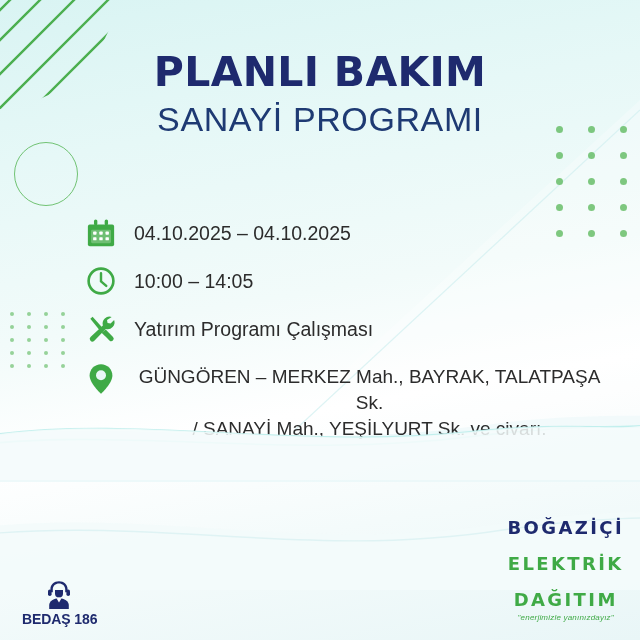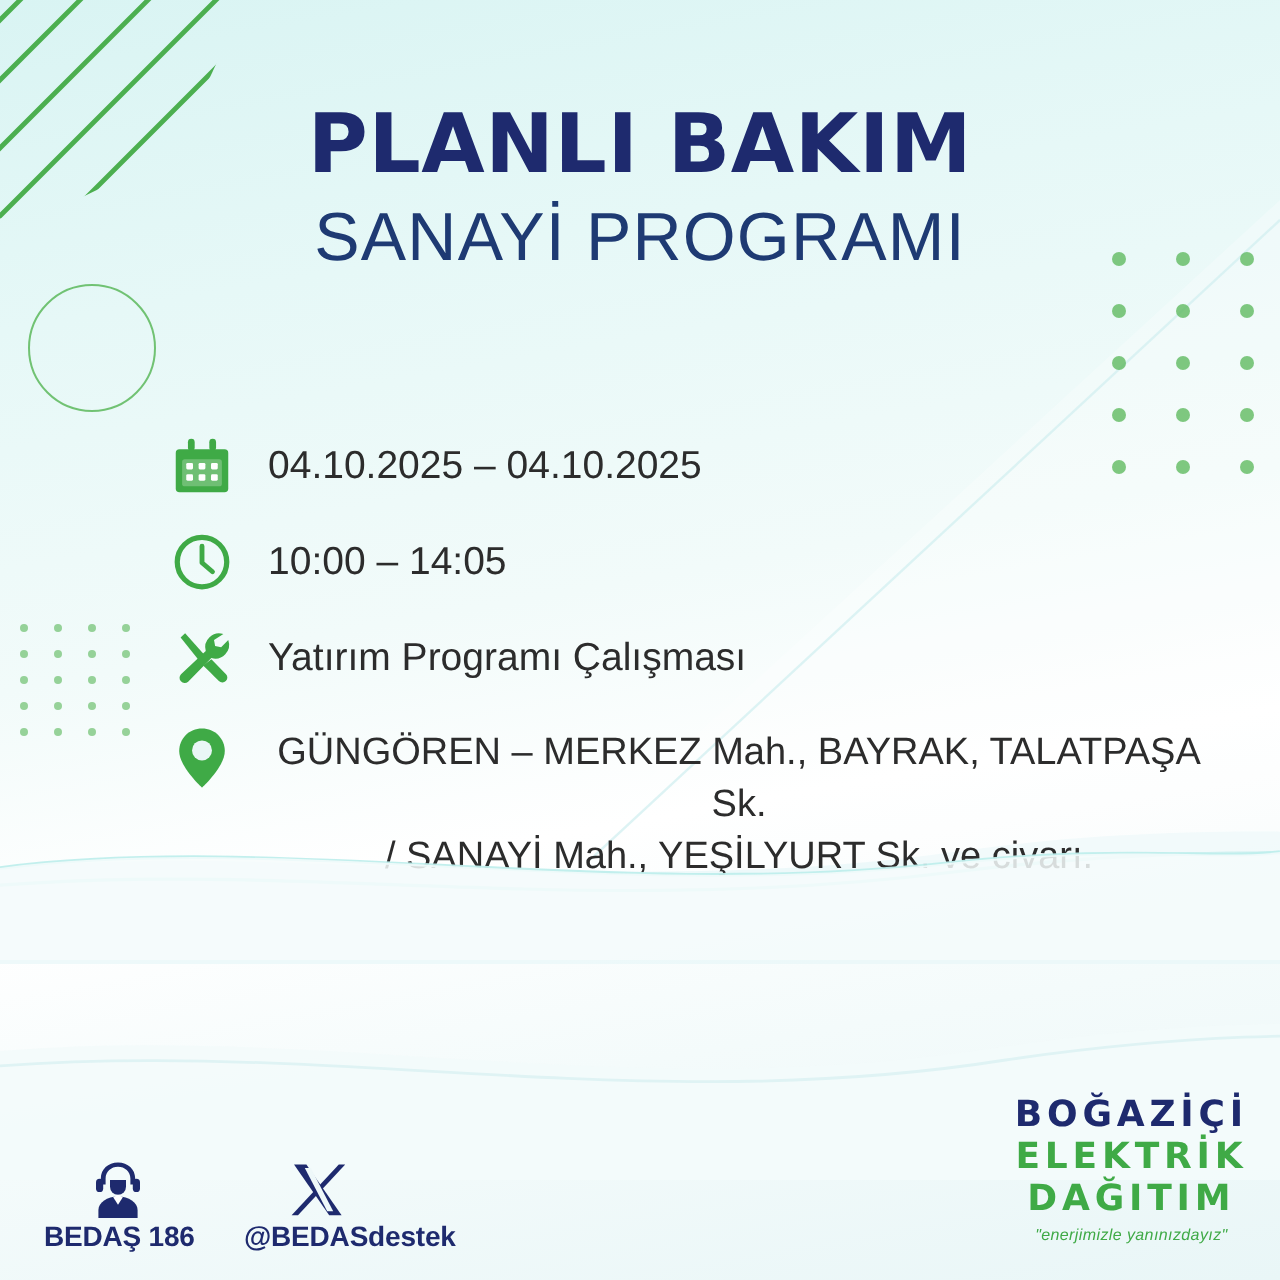--- a/index.html
+++ b/index.html
@@ -183,21 +183,21 @@
     text-align: center;
     line-height: 1;
   }
   .brand-line {
     font-family: "DejaVu Sans", sans-serif;
     font-weight: 700;
     font-size: 18px;
     letter-spacing: 2.4px;
   }
   .brand-l1 { color: #1e2a6e; }
-  .brand-l2, .brand-l3 { color: #3faa46; margin-top: 3px; }
+  .brand-l2, .brand-l3 { color: #3faa46; margin-top: 18px; }
   .brand-tag {
     margin-top: 5px;
     font-family: "Liberation Sans", sans-serif;
     font-style: italic;
     font-size: 8px;
     color: #3faa46;
     letter-spacing: .2px;
   }
 </style>
 </head>
@@ -372,30 +372,20 @@
               <path d="M13.0 12.0 h8.0 v3.4 a4.0 4.0 0 0 1-8.0 0 Z"></path>
               <path d="M17 20.2 c-5.4 0-9.8 3.0-9.8 6.8 V31 h19.6 v-4.0 c0-3.8-4.4-6.8-9.8-6.8 Z"></path>
             </g>
             <path d="M14.6 20.6 L17 24.4 L19.4 20.6 L17 19.4 Z" fill="#ffffff"></path>
           </svg>
         </span>
         <span class="caption">BEDAŞ 186</span>
       </div>
 
 
-      <div class="contact">
-        <span class="glyph">
-          <svg width="30" height="30" viewBox="0 0 30 30" aria-hidden="true">
-            <path d="M3.0 2.2 h6.2 L26.8 27.6 h-6.2 Z" fill="#1e2a6e"></path>
-            <path d="M25.4 2.2 h3.2 L5.0 27.6 H1.8 Z" fill="#1e2a6e"></path>
-            <path d="M8.4 4.0 h3.0 L22.6 25.6 h-3.0 Z" fill="#eef8f9"></path>
-          </svg>
-        </span>
-        <span class="caption">@BEDASdestek</span>
-      </div>
     </div>
 
     <div class="brand">
       <div class="brand-line brand-l1">BOĞAZİÇİ</div>
       <div class="brand-line brand-l2">ELEKTRİK</div>
       <div class="brand-line brand-l3">DAĞITIM</div>
       <div class="brand-tag">"enerjimizle yanınızdayız"</div>
     </div>
   </div>
 </div>

